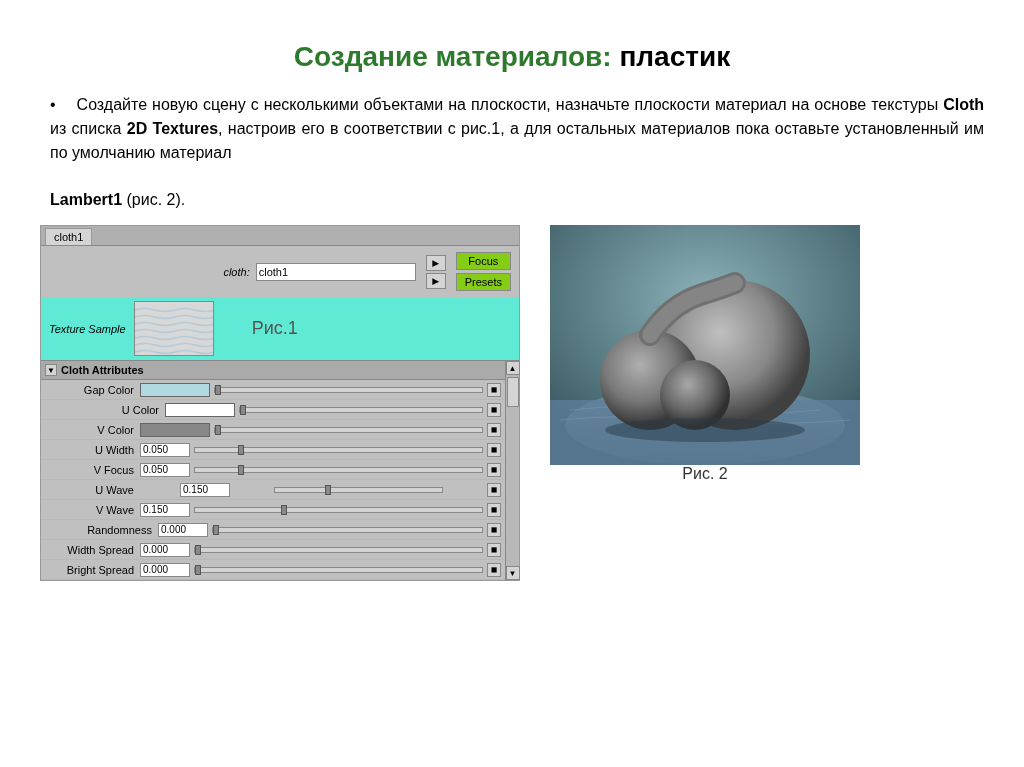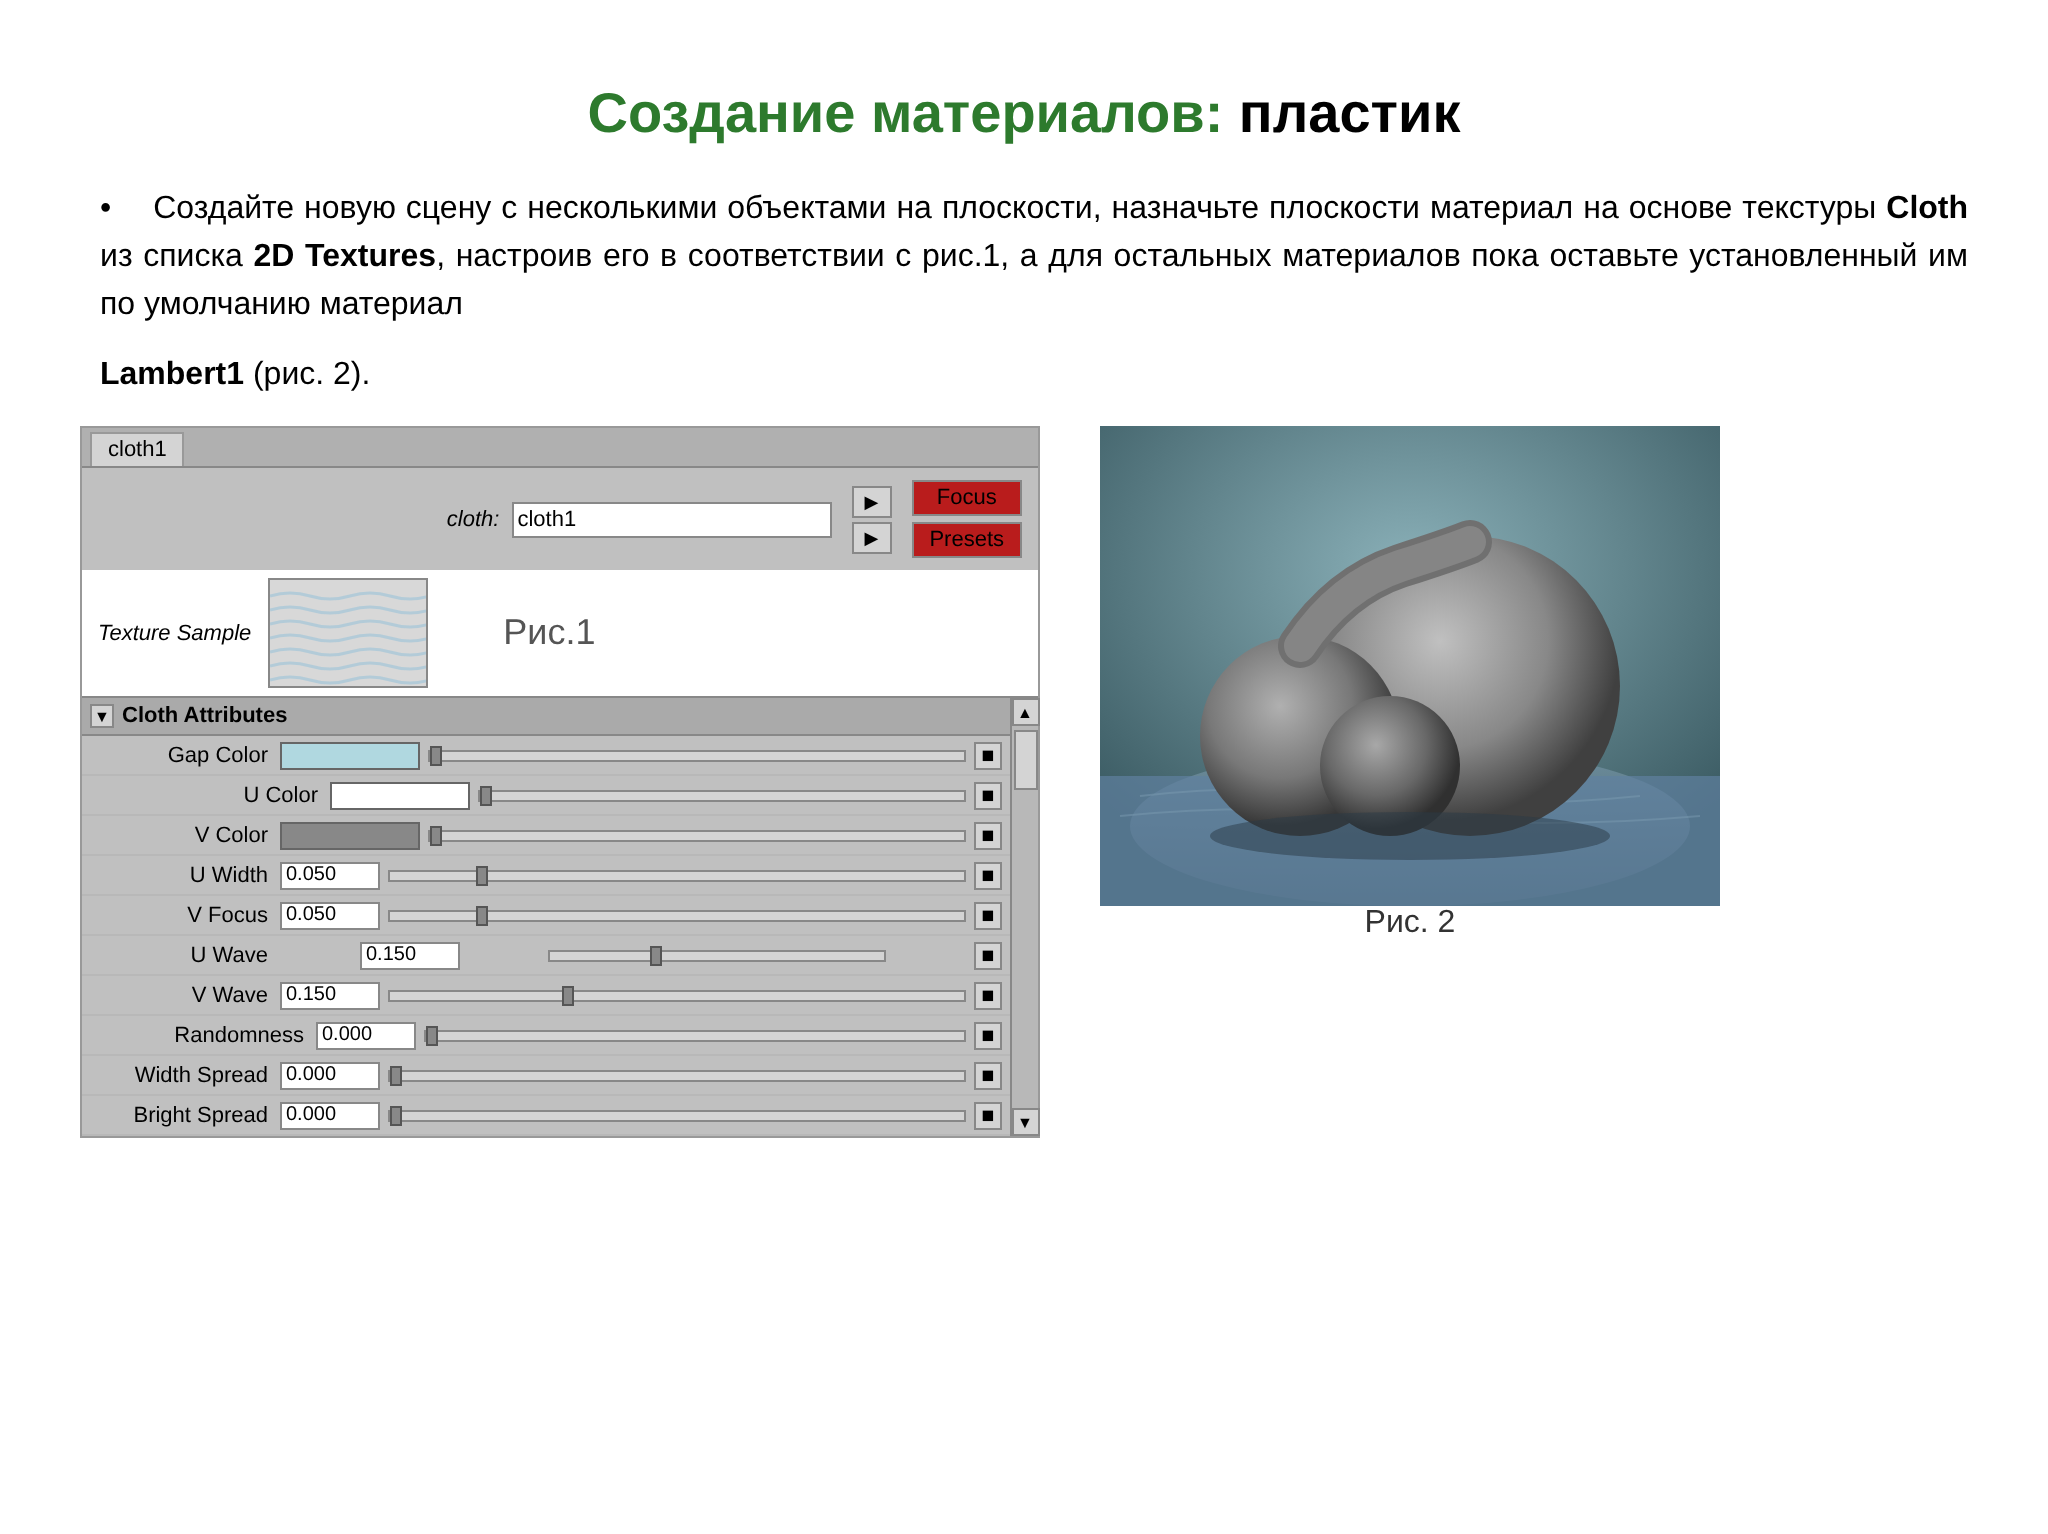--- a/index.html
+++ b/index.html
@@ -23,21 +23,21 @@
     }
     h1.main-title span.black-part {
       color: #000000;
       font-weight: bold;
     }
 
     .content-text {
       text-align: justify;
       font-size: 16px;
       line-height: 1.5;
-      margin-bottom: 14px;
+      margin-bottom: 26px;
       padding-left: 10px;
     }
 
     .content-text .bullet {
       margin-right: 6px;
     }
 
     .lambert-text {
       font-size: 16px;
       font-weight: bold;
@@ -123,34 +123,34 @@
     }
 
     .maya-side-btns {
       display: flex;
       flex-direction: column;
       gap: 3px;
       margin-left: 4px;
     }
 
     .maya-side-btn {
-      background: #b91c1c;
+      background: #84cc16;
       border: 1px solid #888;
       padding: 2px 8px;
       font-size: 11px;
       cursor: pointer;
       text-align: center;
     }
 
     .maya-texture-row {
       display: flex;
       align-items: center;
       padding: 4px 8px;
       gap: 8px;
-      background: #ffffff;
+      background: #5eead4;
     }
 
     .texture-sample-box {
       width: 80px;
       height: 55px;
       background: #e8e8e8;
       border: 1px solid #888;
       overflow: hidden;
       position: relative;
     }

